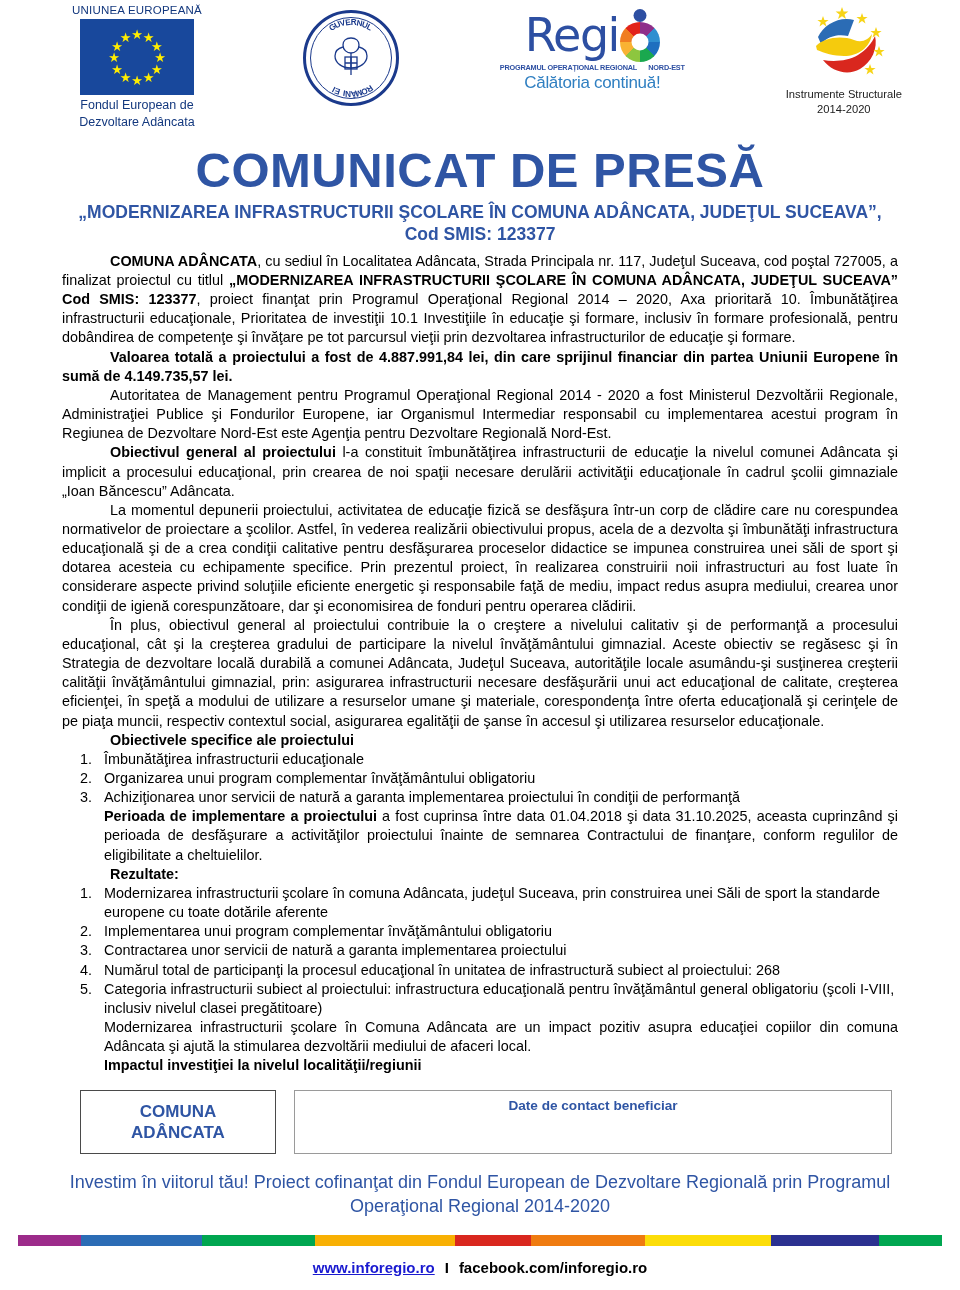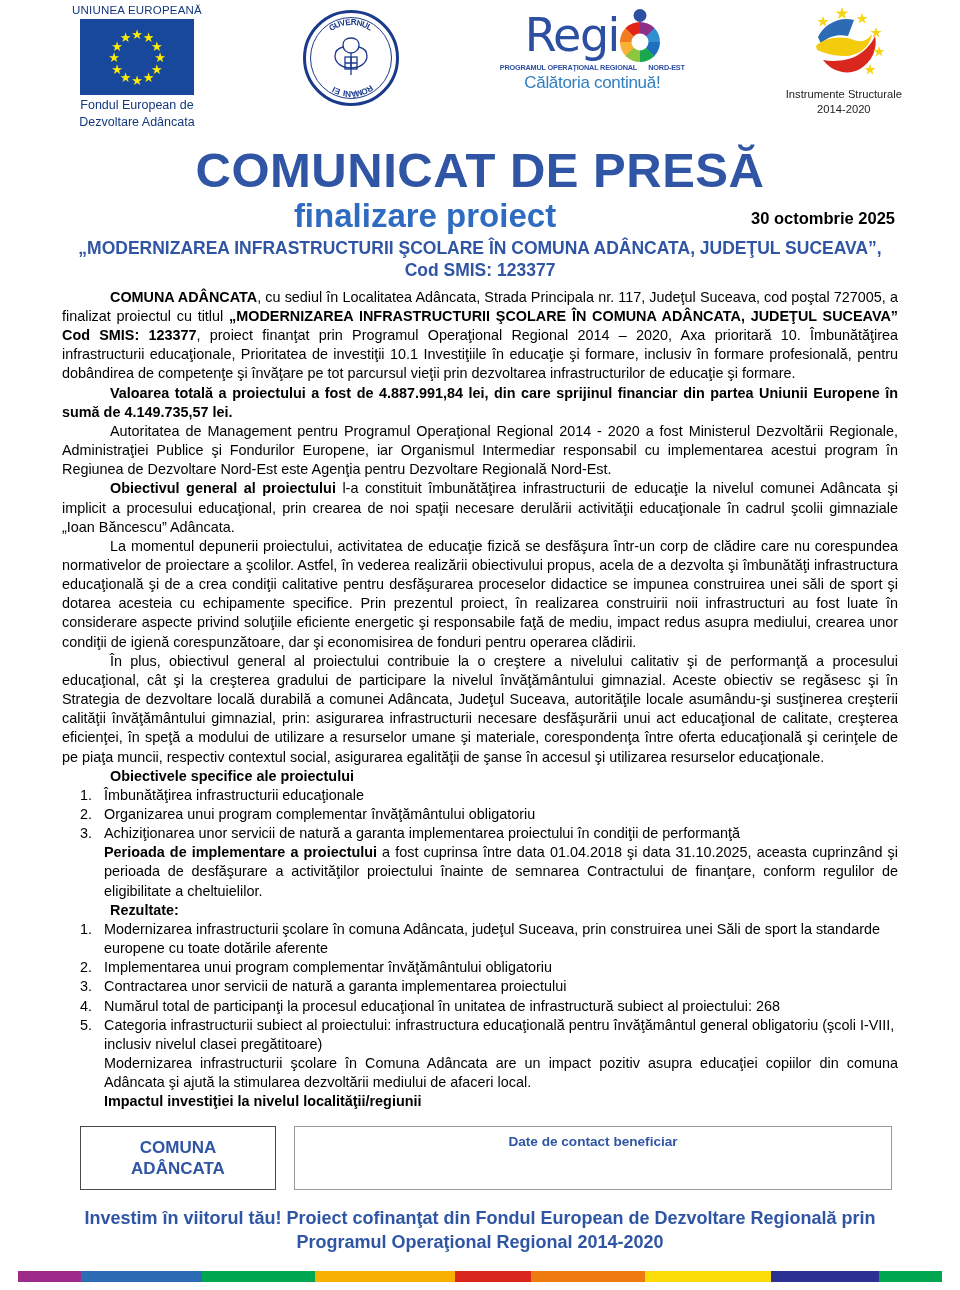--- a/index.html
+++ b/index.html
@@ -258,21 +258,21 @@
   }
   .contact-line {
     font-size: 13.6px;
     font-style: italic;
     color: #2f55a4;
     margin-top: 3px;
   }
   .slogan {
     text-align: center;
     font-size: 18px;
-    font-weight: bold;
+    font-weight: normal;
     color: #2f55a4;
     line-height: 1.35;
     margin: 16px 40px 0;
   }
   .colorbar {
     display: flex;
     height: 11px;
     margin: 16px 18px 0 18px;
   }
   .colorbar div { height: 100%; }
@@ -381,24 +381,20 @@
           </g>
         </svg>
       </div>
       <div class="instr-sub">Instrumente Structurale</div>
       <div class="instr-sub">2014-2020</div>
     </div>
   </div>
 
   <div class="main-title">COMUNICAT DE PRESĂ</div>
 
-  <div class="sub-title-row">
-    <div class="sub-title">finalizare proiect</div>
-    <div class="date">30 octombrie 2025</div>
-  </div>
 
   <div class="project-title">„MODERNIZAREA INFRASTRUCTURII ŞCOLARE ÎN COMUNA ADÂNCATA, JUDEŢUL SUCEAVA”, Cod SMIS: 123377</div>
 
   <div class="body-text">
 
     <p><b>COMUNA ADÂNCATA</b><span>, cu sediul în Localitatea Adâncata, Strada Principala nr. 117, Judeţul Suceava, cod poştal 727005, a finalizat proiectul cu titlul </span><b>„MODERNIZAREA INFRASTRUCTURII ŞCOLARE ÎN COMUNA ADÂNCATA, JUDEŢUL SUCEAVA” Cod SMIS: 123377</b><span>, proiect finanţat prin Programul Operaţional Regional 2014 – 2020, Axa prioritară 10. Îmbunătăţirea infrastructurii educaţionale, Prioritatea de investiţii 10.1 Investiţiile în educaţie şi formare, inclusiv în formare profesională, pentru dobândirea de competenţe şi învăţare pe tot parcursul vieţii prin dezvoltarea infrastructurilor de educaţie şi formare.</span></p>
 
     <p><b>Valoarea totală a proiectului a fost de 4.887.991,84 lei, din care sprijinul financiar din partea Uniunii Europene în sumă de 4.149.735,57 lei.</b></p>
 
     <p>Autoritatea de Management pentru Programul Operaţional Regional 2014 - 2020 a fost Ministerul Dezvoltării Regionale, Administraţiei Publice şi Fondurilor Europene, iar Organismul Intermediar responsabil cu implementarea acestui program în Regiunea de Dezvoltare Nord-Est este Agenţia pentru Dezvoltare Regională Nord-Est.</p>

